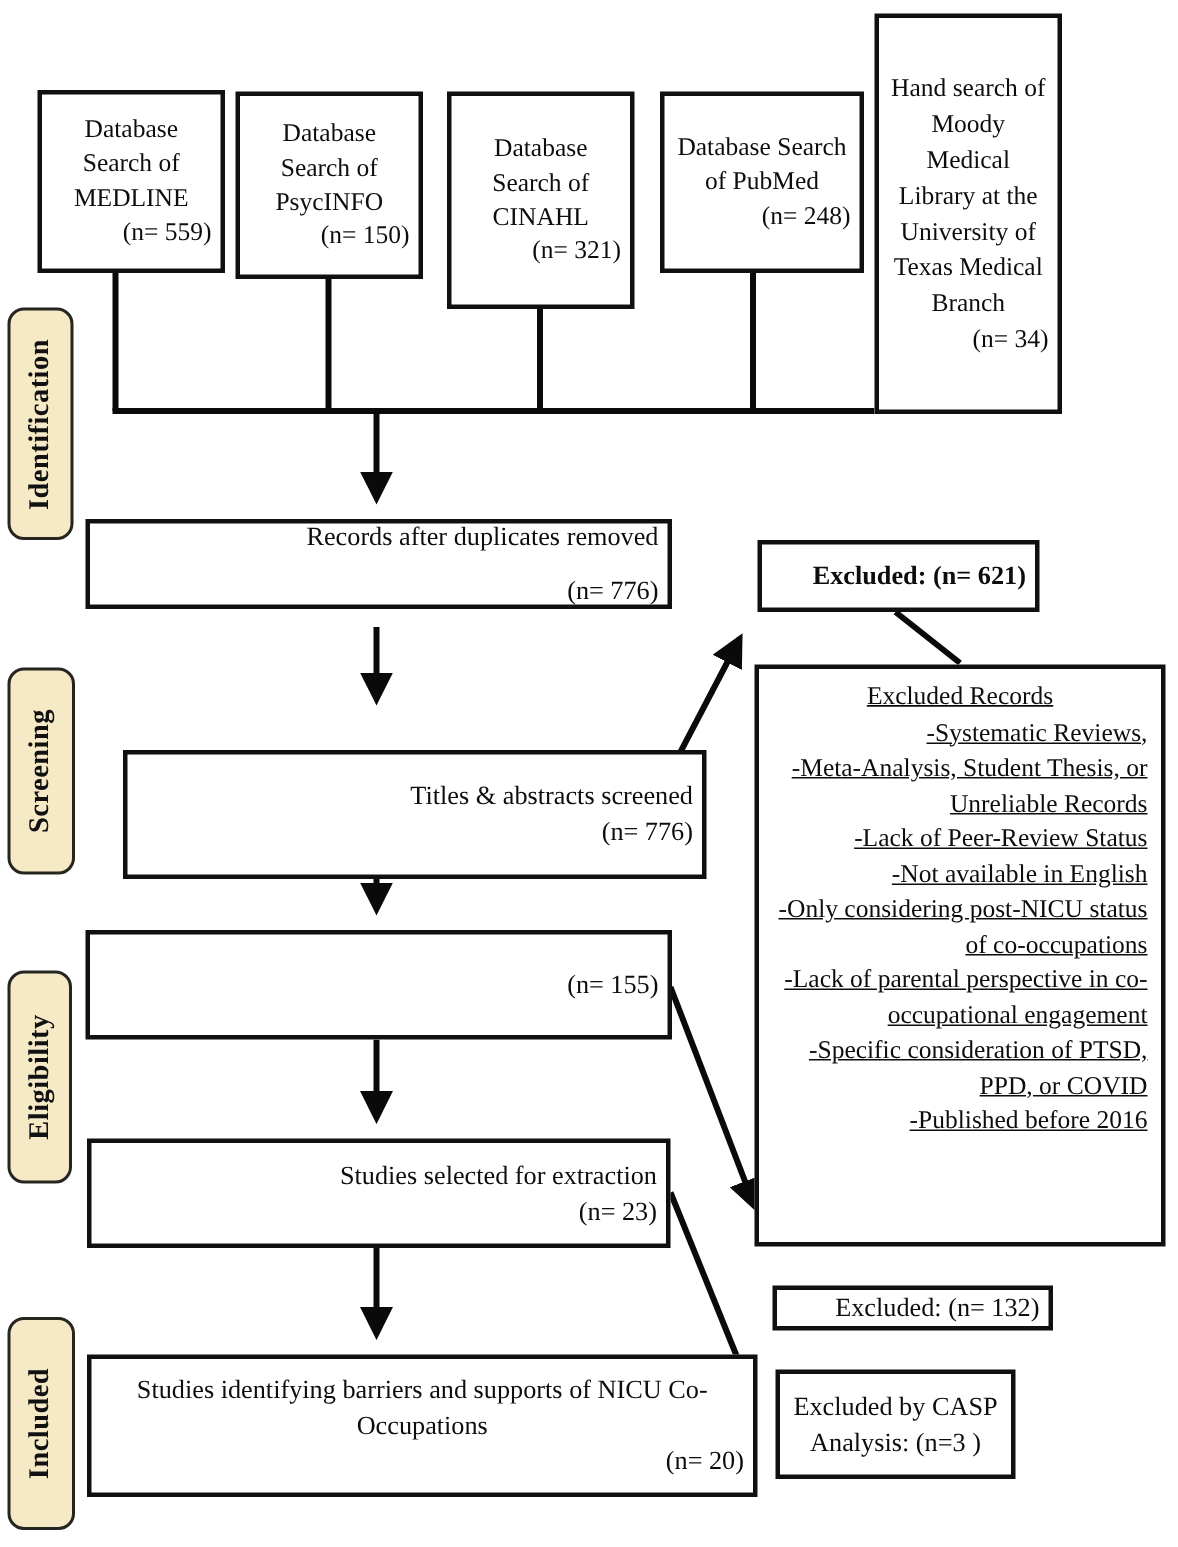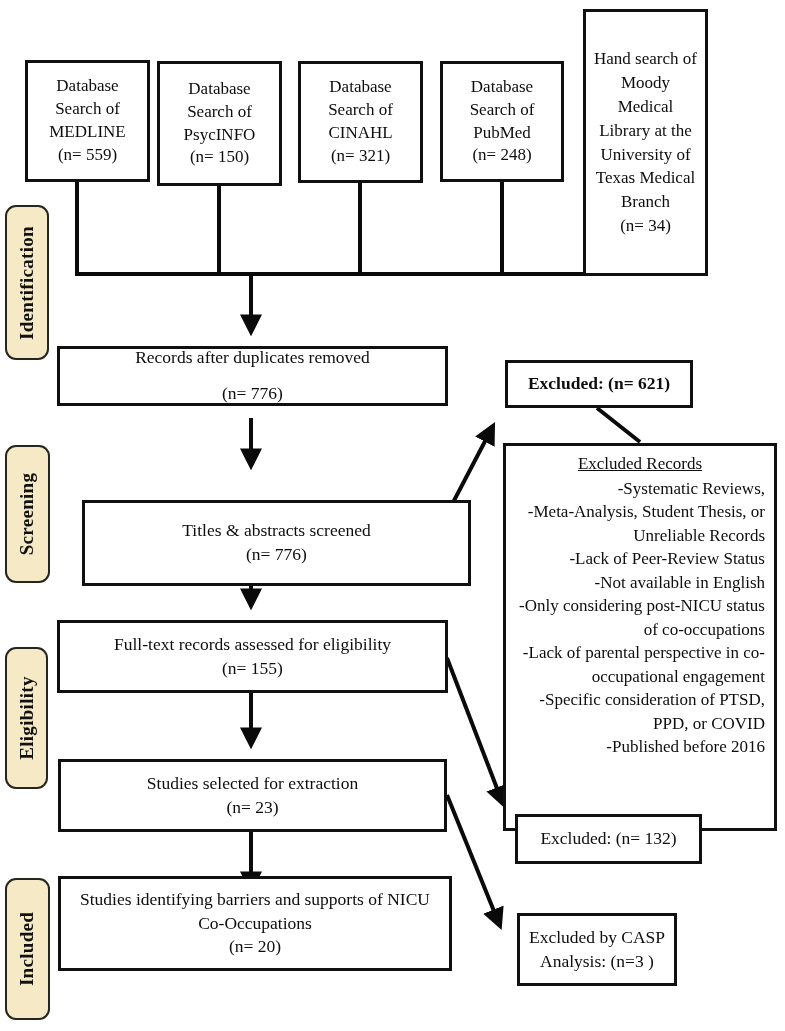--- a/index.html
+++ b/index.html
@@ -3,21 +3,21 @@
 <meta charset="utf-8">
 <style>
   html,body{margin:0;padding:0;background:#ffffff;}
   .stage{
     position:relative;width:785px;height:1031px;background:#ffffff;
     font-family:"Liberation Serif", serif;color:#0d0d0d;overflow:hidden;
   }
   .lines{position:absolute;left:0;top:0;width:785px;height:1031px;z-index:1;}
   .box{
     position:absolute;z-index:2;background:#ffffff;border:3px solid #101010;
-    display:flex;flex-direction:column;align-items:center;justify-content:center;
+    display:flex;flex-direction:column;align-items:flex-end;justify-content:center;
     text-align:center;font-size:17.5px;line-height:1.35;box-sizing:border-box;
     padding:4px 6px;
   }
   .box .t{display:block;}
   .box .c{display:block;}
   .src{font-size:17px;}
   .excbox{font-size:17.5px;border-width:3px;}
   .recbox{
     position:absolute;z-index:2;background:#ffffff;border:3px solid #101010;
     box-sizing:border-box;font-size:17px;line-height:23.5px;text-align:left;
@@ -79,71 +79,70 @@
   </div>
 
   <div class="box src" style="left:25px;top:60px;width:125px;height:122px;">
     <span class="t">Database Search of MEDLINE</span>
     <span class="c">(n= 559)</span>
   </div>
   <div class="box src" style="left:157px;top:61px;width:125px;height:125px;">
     <span class="t">Database Search of PsycINFO</span>
     <span class="c">(n= 150)</span>
   </div>
-  <div class="box src" style="left:298px;top:61px;width:125px;height:122px;">
+  <div class="box src" style="left:298px;top:61px;width:125px;height:145px;">
     <span class="t">Database Search of CINAHL</span>
     <span class="c">(n= 321)</span>
   </div>
-  <div class="box src" style="left:440px;top:61px;width:124px;height:121px;">
+  <div class="box src" style="left:440px;top:61px;width:136px;height:121px;">
     <span class="t">Database Search of PubMed</span>
     <span class="c">(n= 248)</span>
   </div>
   <div class="box src" style="left:583px;top:9px;width:125px;height:267px;line-height:1.4;">
     <span class="t">Hand search of Moody Medical Library at the University of Texas Medical Branch</span>
     <span class="c">(n= 34)</span>
   </div>
 
   <div class="box" style="left:57px;top:346px;width:391px;height:60px;gap:12px;">
     <span class="t">Records after duplicates removed</span>
     <span class="c">(n= 776)</span>
   </div>
   <div class="box" style="left:58px;top:500px;width:389px;height:86px;margin-left:24px;">
     <span class="t">Titles &amp; abstracts screened</span>
     <span class="c">(n= 776)</span>
   </div>
   <div class="box" style="left:57px;top:620px;width:391px;height:73px;">
-    <span class="t">Full-text records assessed for eligibility</span>
     <span class="c">(n= 155)</span>
   </div>
   <div class="box" style="left:58px;top:759px;width:389px;height:73px;">
     <span class="t">Studies selected for extraction</span>
     <span class="c">(n= 23)</span>
   </div>
-  <div class="box" style="left:58px;top:876px;width:394px;height:95px;">
+  <div class="box" style="left:58px;top:903px;width:447px;height:95px;">
     <span class="t">Studies identifying barriers and supports of NICU Co-Occupations</span>
     <span class="c">(n= 20)</span>
   </div>
 
   <div class="box excbox" style="left:505px;top:360px;width:188px;height:48px;font-weight:bold;">
     <span class="t">Excluded: (n= 621)</span>
   </div>
 
-  <div class="recbox" style="left:503px;top:443px;width:274px;height:388px;">
+  <div class="recbox" style="left:503px;top:443px;width:274px;height:388px;text-decoration:underline;">
     <span class="hd">Excluded Records</span>
     <span class="it">-Systematic Reviews,</span>
     <span class="it">-Meta-Analysis, Student Thesis, or Unreliable Records</span>
     <span class="it">-Lack of Peer-Review Status</span>
     <span class="it">-Not available in English</span>
     <span class="it">-Only considering post-NICU status of co-occupations</span>
     <span class="it">-Lack of parental perspective in co-occupational engagement</span>
     <span class="it">-Specific consideration of PTSD, PPD, or COVID</span>
     <span class="it">-Published before 2016</span>
   </div>
 
-  <div class="box excbox" style="left:515px;top:814px;width:187px;height:50px;">
+  <div class="box excbox" style="left:515px;top:857px;width:187px;height:30px;">
     <span class="t">Excluded: (n= 132)</span>
   </div>
 
   <div class="box excbox" style="left:517px;top:913px;width:160px;height:73px;">
     <span class="t">Excluded by CASP Analysis: (n=3 )</span>
   </div>
 
 </div>
 
 </body></html>

